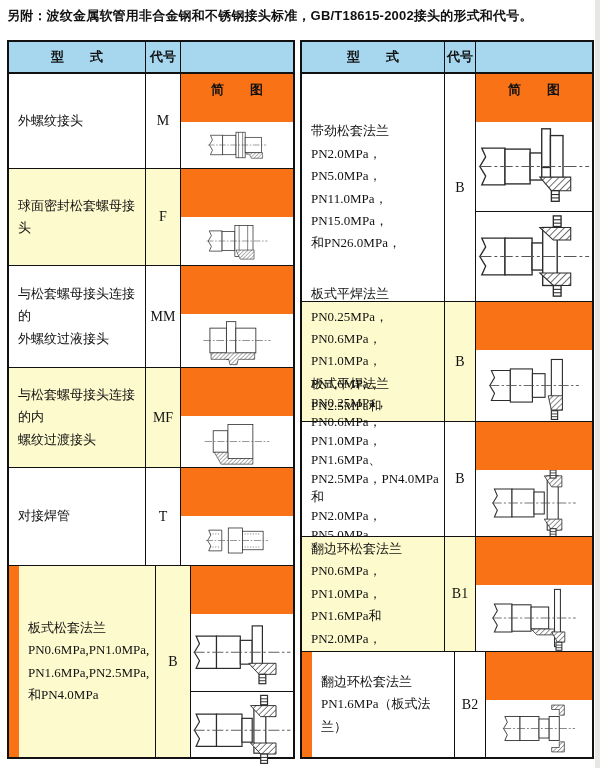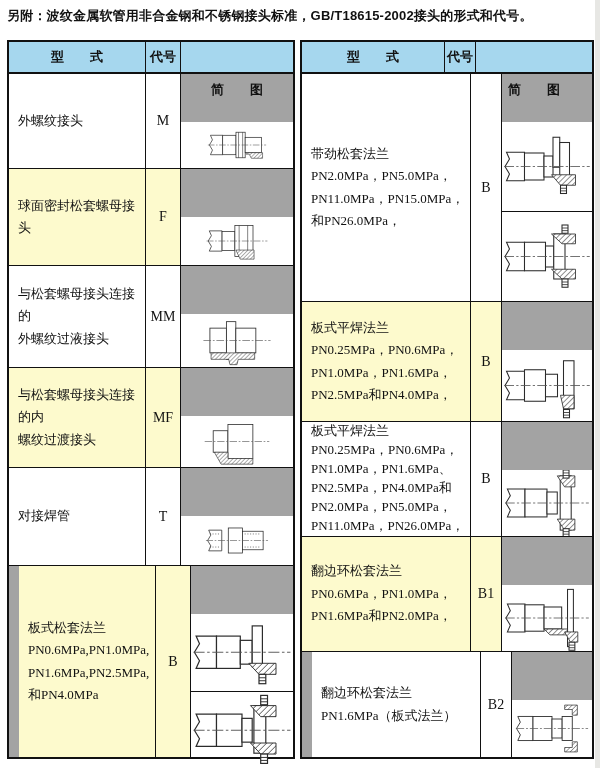--- a/index.html
+++ b/index.html
@@ -7,21 +7,21 @@
     width:600px;height:768px;position:relative;background:#ffffff;
     font-family:"Liberation Sans","DejaVu Sans",sans-serif;color:#111;
     overflow:hidden;
   }
   .edge-strip{position:absolute;right:0;top:0;width:5px;height:768px;background:#e7e7e4;}
   .doc-title{
     position:absolute;left:7px;top:7px;font-size:13px;font-weight:bold;
     letter-spacing:0.2px;white-space:nowrap;
   }
   .tables{position:absolute;left:7px;top:40px;display:flex;gap:5px;}
-  .tbl{border:2px solid #111;background:#a3a3a3;display:flex;flex-direction:column;box-sizing:border-box;}
+  .tbl{border:2px solid #111;background:#f97316;display:flex;flex-direction:column;box-sizing:border-box;}
   .tbl-left{width:288px;}
   .tbl-right{width:294px;}
   .hdr{display:flex;height:30px;background:var(--hdr,#a6d7ee);border-bottom:2px solid #111;flex:none;}
   .hdr .hcell{
     display:flex;align-items:center;justify-content:center;
     font-size:13px;font-weight:bold;border-right:1.5px solid #111;box-sizing:border-box;
   }
   .hcell:last-child,.cell:last-child{border-right:none !important;margin-top:48px;}
   .row{display:flex;border-bottom:1.5px solid #111;box-sizing:border-box;flex:none;}
   .row:last-child{border-bottom:none;padding-left:10px;}
@@ -30,21 +30,21 @@
     display:flex;flex-direction:column;justify-content:center;
     padding:4px 4px 4px 9px;font-size:13px;line-height:1.72;white-space:pre-line;
     font-family:"Liberation Serif","DejaVu Serif",serif;
   }
   .cell.code{
     display:flex;align-items:center;justify-content:center;
     font-family:"Liberation Serif","DejaVu Serif",serif;font-size:14px;
   }
   .tbl-left .type{width:137px;}
   .tbl-left .code{width:35px;}
-  .tbl-right .type{width:169px;}
+  .tbl-right .type{width:143px;}
   .tbl-right .code{width:31px;}
   .cell.diag{flex:1;display:flex;align-items:stretch;justify-content:stretch;padding:0;}
   .cell.diag svg{width:100%;height:100%;display:block;}
   .cell.diag.split{flex-direction:column;}
   .cell.diag.split .sub{flex:1;border-bottom:1.5px solid #111;box-sizing:border-box;}
   .cell.diag.split .sub:last-child{border-bottom:none;}
   .hl{background:var(--hl,#fdfacd);}
 </style>
 </head>
 <body>

